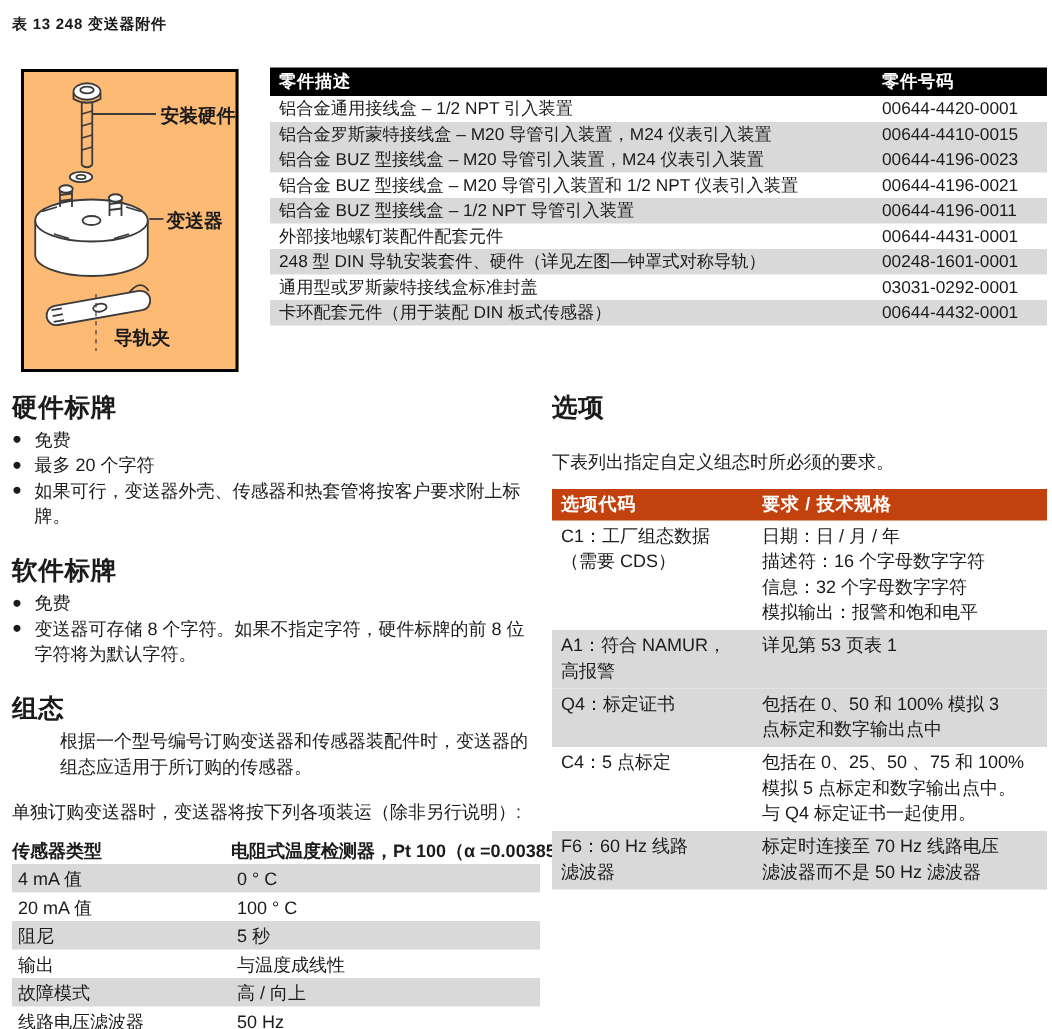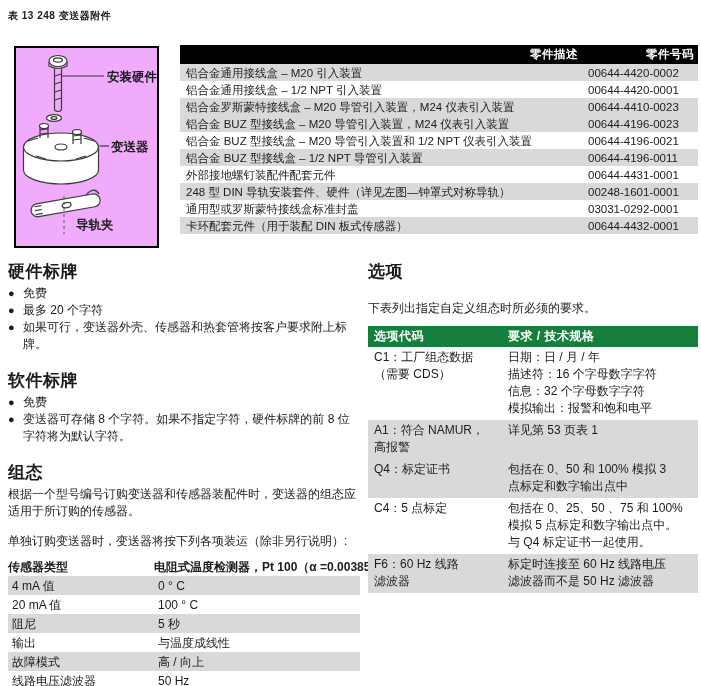--- a/index.html
+++ b/index.html
@@ -10,58 +10,58 @@
     color: #1b1b1b;
     font-family: "Liberation Sans", "DejaVu Sans", sans-serif;
     overflow: hidden;
   }
   .abs { position: absolute; }
 
   
   .doc-title { left: 8px; top: 9px; font-size: 10px; font-weight: bold; letter-spacing: .5px; }
 
   
-  .figure-box { left: 14px; top: 46px; width: 145px; height: 202px; border: 2px solid #000; background: #f0abfc; }
+  .figure-box { left: 14px; top: 46px; width: 145px; height: 202px; border: 2px solid #000; background: #fdba74; }
   .figure-box svg { display: block; }
   .fig-label { font-size: 12.5px; font-weight: bold; fill: #1b1b1b; }
 
   
   .parts-table { left: 180px; top: 45px; width: 518px; border-collapse: collapse; table-layout: fixed; font-size: 11.5px; }
   .parts-table col.c-desc { width: 402px; }
   .parts-table col.c-num  { width: 116px; }
   .parts-table th {
-    background: #000; color: #fff; text-align: right; font-weight: bold;
+    background: #000; color: #fff; text-align: left; font-weight: bold;
     padding: 2px 4px 2px 6px; height: 18px; letter-spacing: .5px;
   }
   .parts-table td { padding: 1px 4px 1px 6px; height: 17px; line-height: 14px; white-space: nowrap; overflow: hidden; }
   .stripe { background: #d9d9d9; }
 
   
   .left-col { left: 8px; top: 263px; width: 353px; font-size: 12px; line-height: 17px; }
   .section-heading { font-size: 17px; font-weight: bold; letter-spacing: .5px; margin-bottom: 5px; }
   .mt { margin-top: 19px; }
   .bullet-row { display: flex; }
   .bullet-dot { width: 15px; flex: 0 0 15px; font-size: 11px; }
   .bullet-text { flex: 1; }
-  .para { margin-top: 3px; }
+  .para { margin-top: 3px; margin-left: 32px; }
   .para2 { margin-top: 13px; white-space: nowrap; }
 
   
   .config-table { width: 352px; margin-top: 7px; border-collapse: collapse; table-layout: fixed; font-size: 12px; }
   .config-table col.k { width: 146px; }
   .config-table .cfg-head td { font-weight: bold; padding: 1px 0; white-space: nowrap; }
   .config-table td { padding: 1px 0 1px 4px; height: 19px; line-height: 16px; white-space: nowrap; }
 
   
   .right-col { left: 368px; top: 263px; width: 332px; font-size: 12px; line-height: 17px; }
   .options-intro { margin-top: 20px; }
   .options-table { width: 330px; margin-top: 9px; border-collapse: collapse; table-layout: fixed; font-size: 12px; }
   .options-table col.c-code { width: 134px; }
   .options-table th {
-    background: #15803d; color: #fff; text-align: left; font-weight: bold;
+    background: #c2410c; color: #fff; text-align: left; font-weight: bold;
     padding: 2px 4px 2px 6px; height: 18px; letter-spacing: .5px;
   }
   .options-table td { padding: 2px 2px 3px 6px; vertical-align: top; white-space: pre-line; line-height: 17px; margin-left: 16px; }
 </style>
 </head>
 <body>
 
 <div class="abs doc-title">表 13 248 变送器附件</div>
 
 <div class="abs figure-box">
@@ -117,31 +117,27 @@
       <col class="c-desc">
       <col class="c-num">
     </colgroup>
   <thead>
     <tr>
       <th>零件描述</th>
       <th>零件号码</th>
     </tr>
   </thead>
   <tbody>
-    <tr class="stripe">
-        <td>铝合金通用接线盒 – M20 引入装置</td>
-        <td>00644-4420-0002</td>
-      </tr>
     <tr>
         <td>铝合金通用接线盒 – 1/2 NPT 引入装置</td>
         <td>00644-4420-0001</td>
       </tr>
     <tr class="stripe">
         <td>铝合金罗斯蒙特接线盒 – M20 导管引入装置，M24 仪表引入装置</td>
-        <td>00644-4410-0023</td>
+        <td>00644-4410-0015</td>
       </tr>
     <tr class="stripe">
         <td>铝合金 BUZ 型接线盒 – M20 导管引入装置，M24 仪表引入装置</td>
         <td>00644-4196-0023</td>
       </tr>
     <tr>
         <td>铝合金 BUZ 型接线盒 – M20 导管引入装置和 1/2 NPT 仪表引入装置</td>
         <td>00644-4196-0021</td>
       </tr>
     <tr class="stripe">
@@ -272,18 +268,18 @@
         </tr>
       <tr>
           <td>C4：5 点标定</td>
           <td>包括在 0、25、50 、75 和 100%
 模拟 5 点标定和数字输出点中。
 与 Q4 标定证书一起使用。</td>
         </tr>
       <tr class="stripe">
           <td>F6：60 Hz 线路
 滤波器</td>
-          <td>标定时连接至 60 Hz 线路电压
+          <td>标定时连接至 70 Hz 线路电压
 滤波器而不是 50 Hz 滤波器</td>
         </tr>
     </tbody>
   </table>
 </div>
 
 </body></html>

